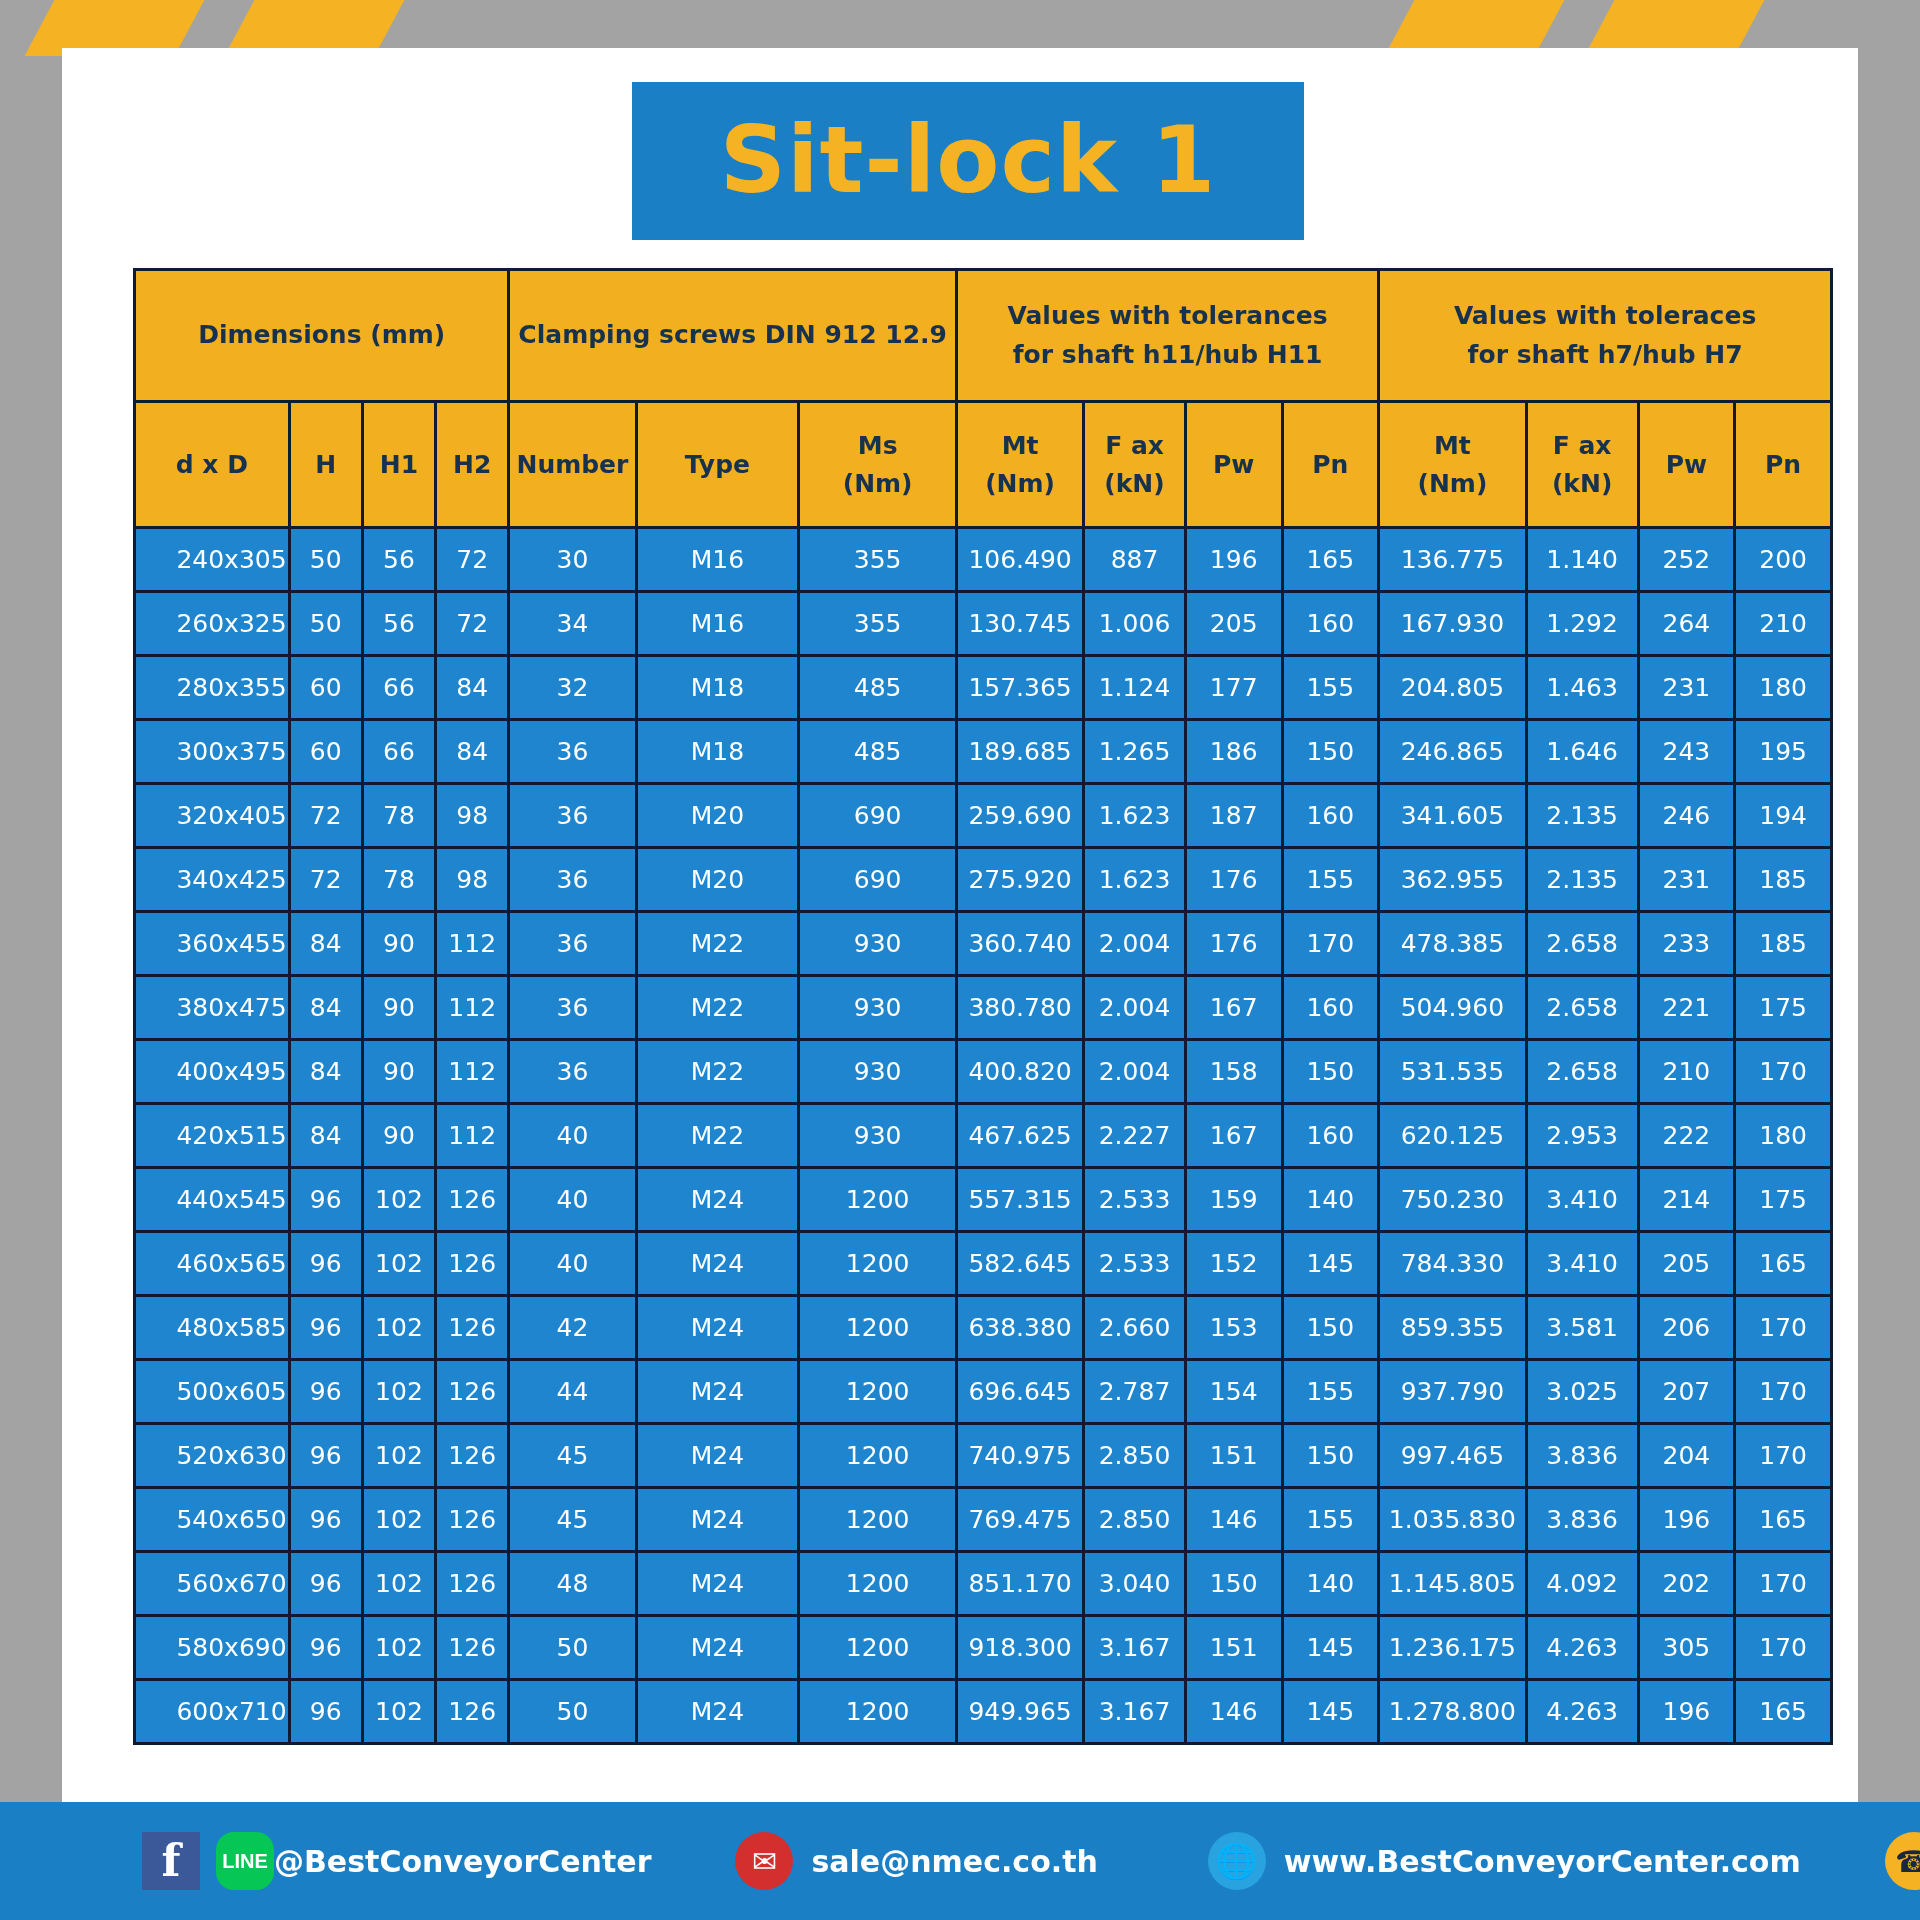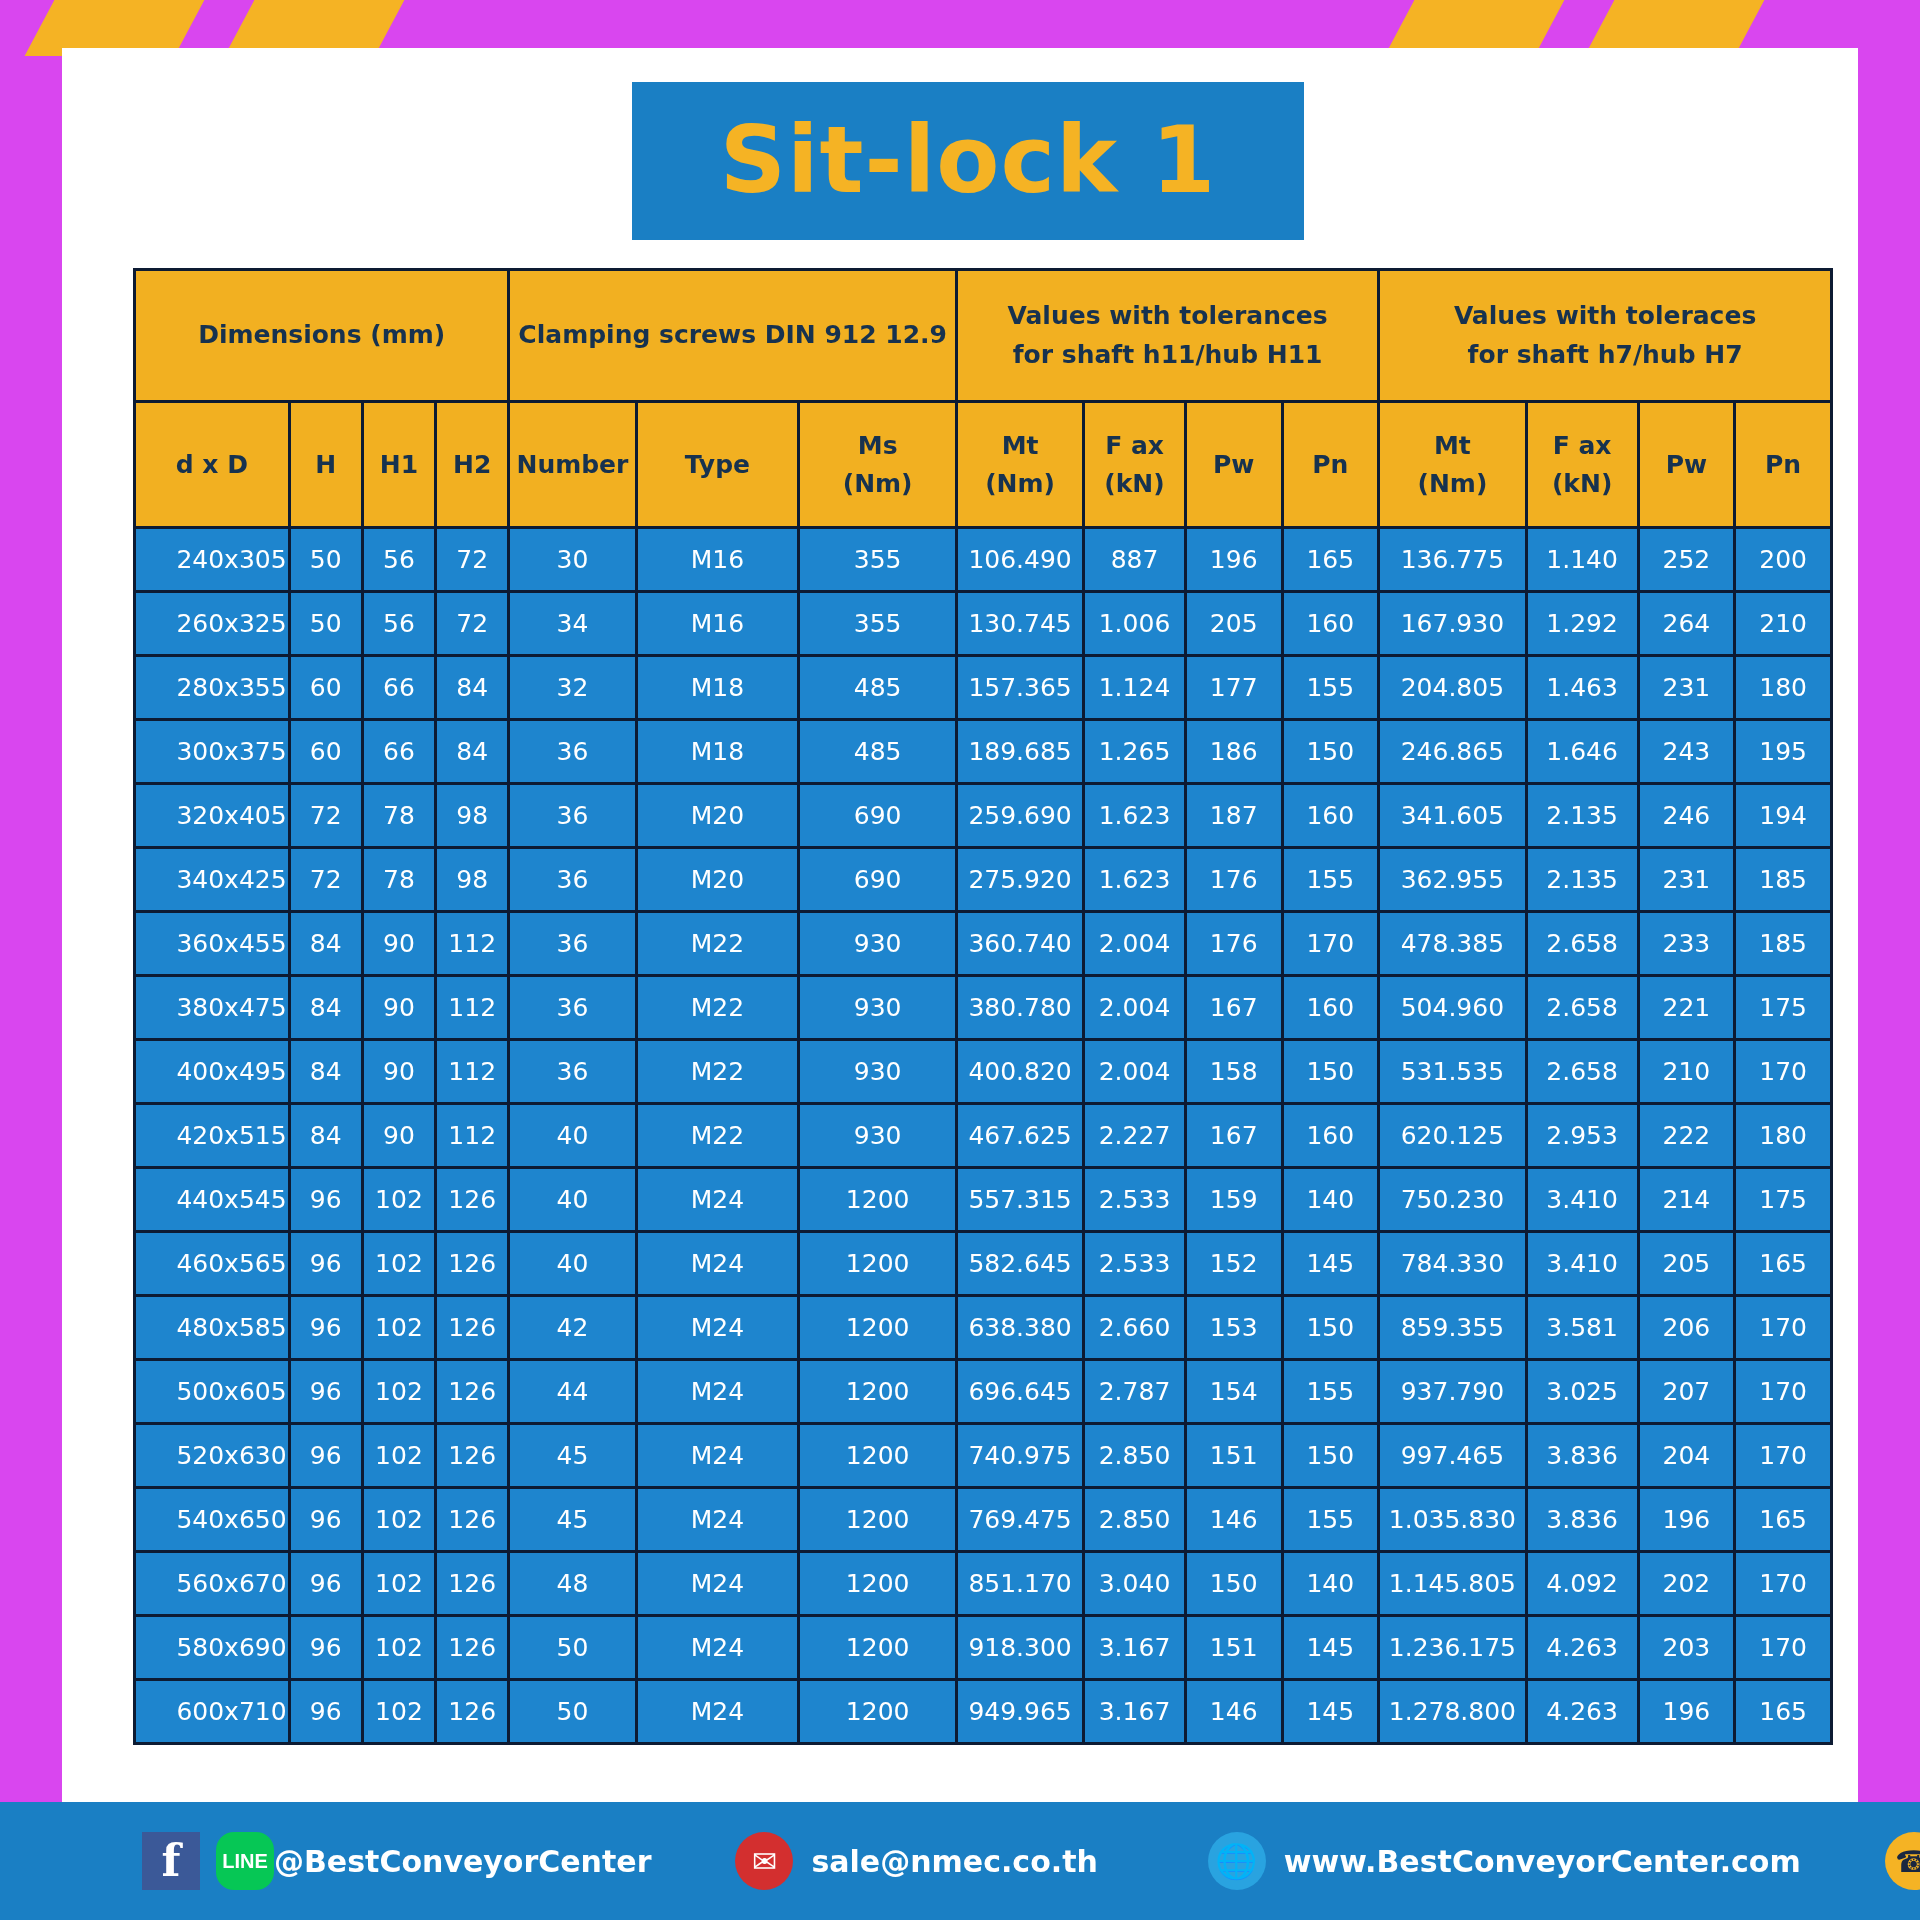--- a/index.html
+++ b/index.html
@@ -8,21 +8,21 @@
     width: 1920px; height: 1920px;
     background: #1a7fc4;
     font-family: "Liberation Sans", sans-serif;
     overflow: hidden;
   }
 
   
   .page {
     position: relative;
     width: 1920px; height: 1920px;
-    background: #d946ef;
+    background: #a3a3a3;
   }
 
   
   .chevron-strip {
     position: absolute;
     top: 0; left: 0;
     width: 1920px; height: 56px;
     overflow: hidden;
   }
   .chev {
@@ -552,21 +552,21 @@
             <td>126</td>
             <td>50</td>
             <td>M24</td>
             <td>1200</td>
             <td>918.300</td>
             <td>3.167</td>
             <td>151</td>
             <td>145</td>
             <td>1.236.175</td>
             <td>4.263</td>
-            <td>203</td>
+            <td>305</td>
             <td>170</td>
           </tr>
           <tr>
             <td class="dxd">600x710</td>
             <td>96</td>
             <td>102</td>
             <td>126</td>
             <td>50</td>
             <td>M24</td>
             <td>1200</td>

